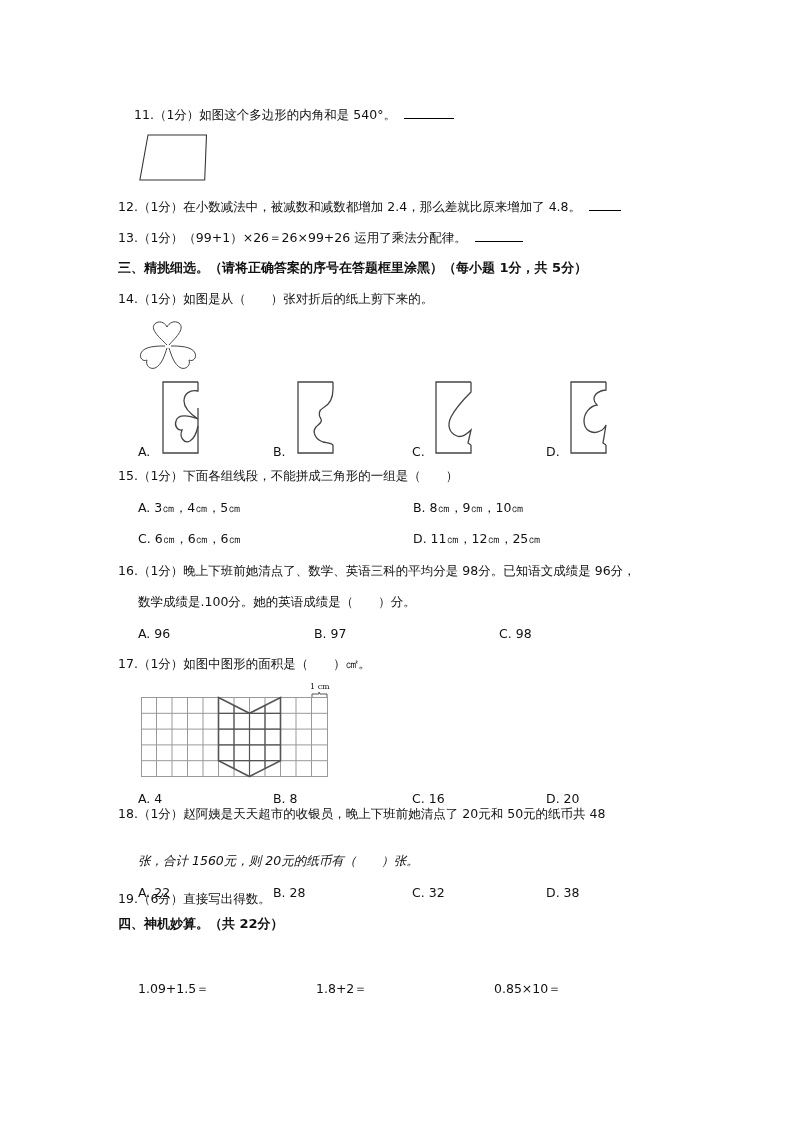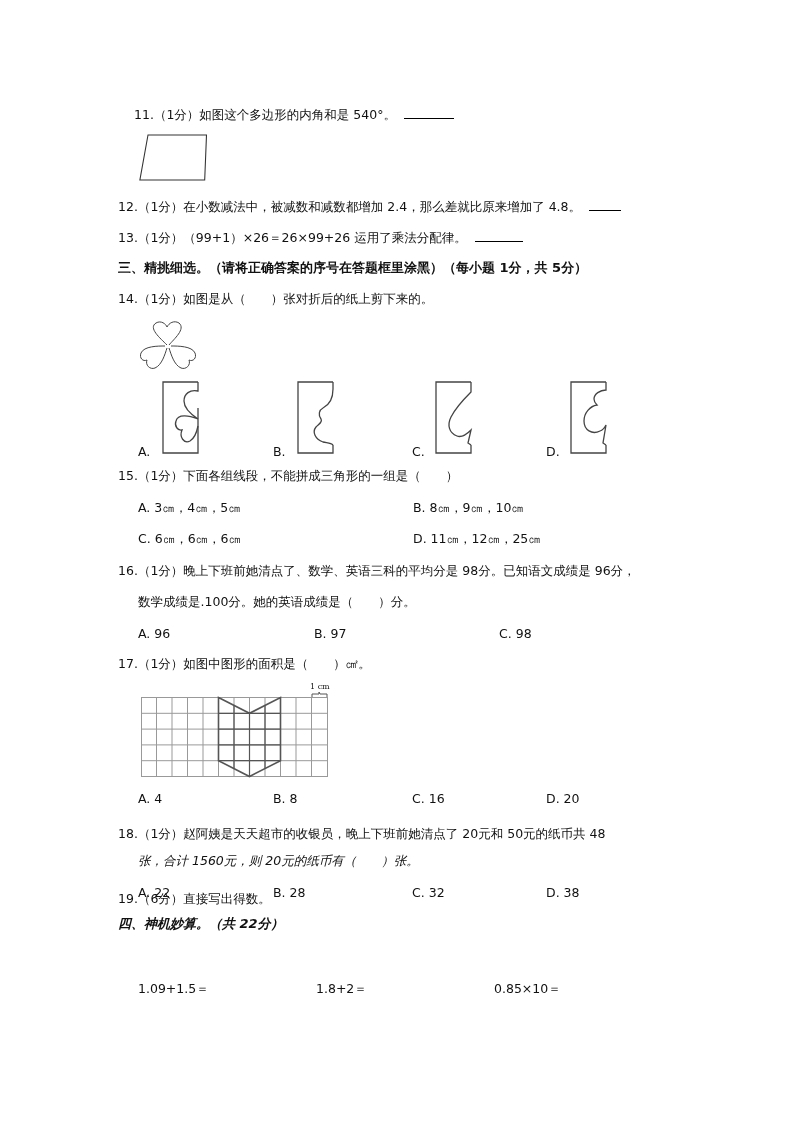--- a/index.html
+++ b/index.html
@@ -125,29 +125,29 @@
     <line x1="77.5" y1="39.1" x2="139.5" y2="39.1" stroke-width="1.2"></line>
     <line x1="77.5" y1="54.9" x2="139.5" y2="54.9" stroke-width="1.2"></line>
     <line x1="77.5" y1="70.7" x2="139.5" y2="70.7" stroke-width="1.2"></line>
   </g>
 </svg>
 <div class="opt" style="left:138px; top:791px;"><span>A.</span> <span>4</span></div>
 <div class="opt" style="left:273px; top:791px;"><span>B.</span> <span>8</span></div>
 <div class="opt" style="left:412px; top:791px;"><span>C.</span> <span>16</span></div>
 <div class="opt" style="left:546px; top:791px;"><span>D.</span> <span>20</span></div>
 
-<div class="line" style="left:118px; top:826px;text-align:center;">
+<div class="line" style="left:118px; top:806px;text-align:center;">
   <span>18.</span><span>（1分）</span><span>赵阿姨是天天超市的收银员，晚上下班前她清点了 20元和 50元的纸币共 48</span>
 </div>
 <div class="line" style="left:138px; top:853px;font-style:italic;">张，合计 1560元，则 20元的纸币有（　　）张。</div>
 <div class="opt" style="left:138px; top:885px;"><span>A.</span> <span>22</span></div>
 <div class="opt" style="left:273px; top:885px;"><span>B.</span> <span>28</span></div>
 <div class="opt" style="left:412px; top:885px;"><span>C.</span> <span>32</span></div>
 <div class="opt" style="left:546px; top:885px;"><span>D.</span> <span>38</span></div>
 
-<div class="line bold" style="left:118px; top:916px;font-style:italic;">四、神机妙算。（共 22分）</div>
+<div class="line bold" style="left:118px; top:916px;">四、神机妙算。（共 22分）</div>
 
 <div class="line" style="left:118px; top:891px;">
   <span>19.</span><span>（6分）</span><span>直接写出得数。</span>
 </div>
 <div class="opt" style="left:138px; top:981px;">1.09+1.5＝</div>
 <div class="opt" style="left:316px; top:981px;">1.8+2＝</div>
 <div class="opt" style="left:494px; top:981px;">0.85×10＝</div>
 
 </body></html>

